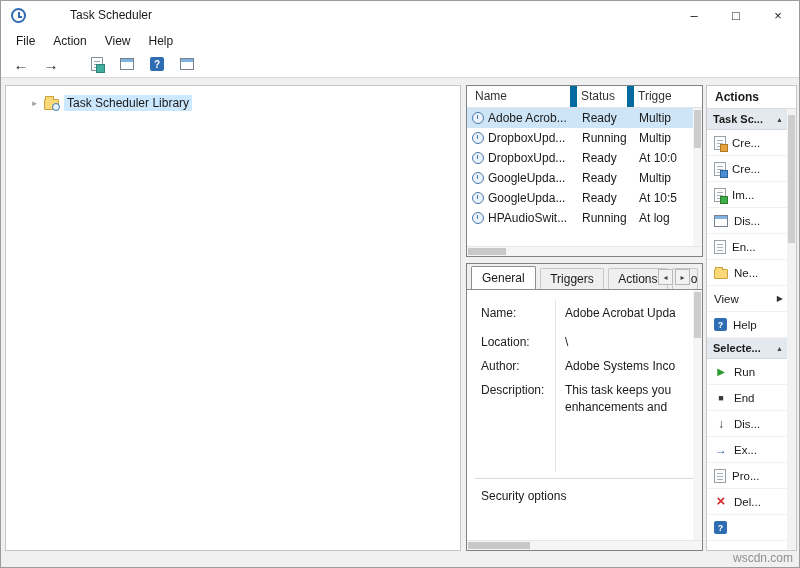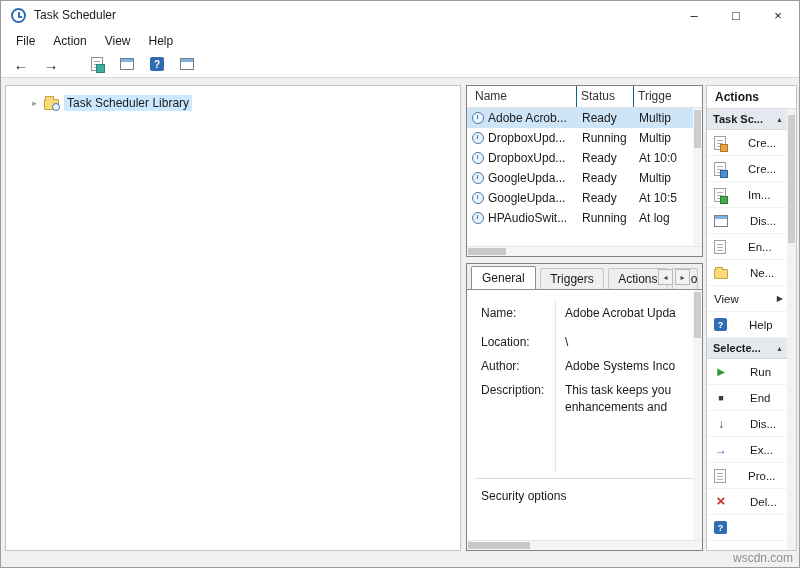--- a/index.html
+++ b/index.html
@@ -4,21 +4,21 @@
 <style>
   * { margin:0; padding:0; box-sizing:border-box; }
   html,body { background:#d6d6d6; }
   body { font-family:"Liberation Sans", sans-serif; font-size:12px; color:#1a1a1a; }
 
   .window { position:relative; width:800px; height:568px; background:#f0f0f0;
             border:1px solid #9b9b9b; overflow:hidden; }
 
   
   .titlebar { position:absolute; top:0; left:0; right:0; height:28px; background:#fff;
-              display:flex; align-items:center; padding-left:10px; }
+              display:flex; align-items:center; padding-left:10px;gap:36px; }
   .app-icon { width:15px; height:15px; border:2px solid #2f6db3; border-radius:50%;
               position:relative; background:#fff; flex:none; }
   .app-icon::before { content:""; position:absolute; left:5px; top:2px; width:2px; height:5px; background:#2f6db3; }
   .app-icon::after  { content:""; position:absolute; left:5px; top:6px; width:4px; height:2px; background:#2f6db3; }
   .title-text { margin-left:8px; font-size:12px; }
   .win-controls { margin-left:auto; display:flex; height:100%; }
   .win-btn { width:42px; height:100%; display:flex; align-items:center; justify-content:center;
              font-size:13px; color:#222; cursor:default; }
 
   
@@ -60,21 +60,21 @@
                 background:#fbd978; border:1px solid #c9a23f; border-bottom:none; border-radius:1px 1px 0 0; }
   .ico-folder.lib::after { content:""; position:absolute; right:-2px; bottom:-2px; width:6px; height:6px;
                 border-radius:50%; background:#eaf3fc; border:1px solid #3c78b4; }
   .tree-label { padding:1px 3px; white-space:nowrap; }
   .tree-row.selected .tree-label { background:#cce8ff; }
 
   
   .list-pane { left:465px; top:6px; width:237px; height:172px; border:1px solid #7f8388;
                display:flex; flex-direction:column; }
   .list-header { display:flex; height:22px; border-bottom:1px solid #e2e2e2; color:#333; flex:none; }
-  .hcol { padding:3px 4px; border-right:1px solid #0369a1; white-space:nowrap; overflow:hidden; }
+  .hcol { padding:3px 4px; border-right:7px solid #0369a1; white-space:nowrap; overflow:hidden; }
   .hcol-name { width:110px; padding-left:8px; }
   .hcol-status { width:57px; }
   .hcol-trigger { flex:1; border-right:none; }
   .list-body { flex:1; position:relative; overflow:hidden; }
   .list-rows { position:absolute; left:0; top:0; right:9px; }
   .list-row { display:flex; height:20px; align-items:center; white-space:nowrap; }
   .list-row.selected { background:#cde5f7; }
   .cell-name { width:110px; display:flex; align-items:center; gap:4px; padding-left:5px; overflow:hidden; }
   .cell-status { width:57px; padding-left:5px; overflow:hidden; }
   .cell-trigger { flex:1; padding-left:5px; overflow:hidden; }
@@ -110,21 +110,21 @@
   
   .actions-pane { left:705px; top:6px; width:91px; height:466px; border:1px solid #c6c6c6;
                   background:#fff; display:flex; flex-direction:column; }
   .actions-title { height:23px; flex:none; display:flex; align-items:center; padding-left:8px;
                    font-weight:bold; border-bottom:1px solid #dcdcdc; }
   .actions-list { flex:1; position:relative; overflow:hidden; padding-right:9px; }
   .action-header { height:21px; background:#e4e9ef; border-bottom:1px solid #d2d8de;
                    display:flex; align-items:center; font-size:11px; font-weight:bold;
                    padding:0 4px 0 6px; white-space:nowrap; overflow:hidden; }
   .hdr-arrow { margin-left:auto; font-size:7px; color:#444; }
-  .action-item { height:26px; display:flex; align-items:center; gap:22px; padding-left:7px;
+  .action-item { height:26px; display:flex; align-items:center; gap:6px; padding-left:7px;
                  font-size:11.5px; border-bottom:1px solid #f1f1f1; white-space:nowrap; overflow:hidden; }
   .submenu-arrow { margin-left:auto; margin-right:4px; font-size:8px; color:#333; }
   .aico { flex:none; }
   .gi { width:14px; text-align:center; font-size:11px; flex:none; line-height:14px; }
   .gi-run::before { content:"▶"; color:#2c9a2c; font-size:10px; }
   .gi-end::before { content:"■"; color:#3a3a3a; font-size:9px; }
   .gi-down::before { content:"↓"; color:#333; font-weight:bold; font-size:12px; }
   .gi-export::before { content:"→"; color:#2e5fa3; font-weight:bold; font-size:12px; }
   .gi-delete::before { content:"×"; color:#d12a2a; font-weight:bold; font-size:15px; }
   .gi-refresh::before { content:"↻"; color:#2f9e2f; font-weight:bold; font-size:12px; }

